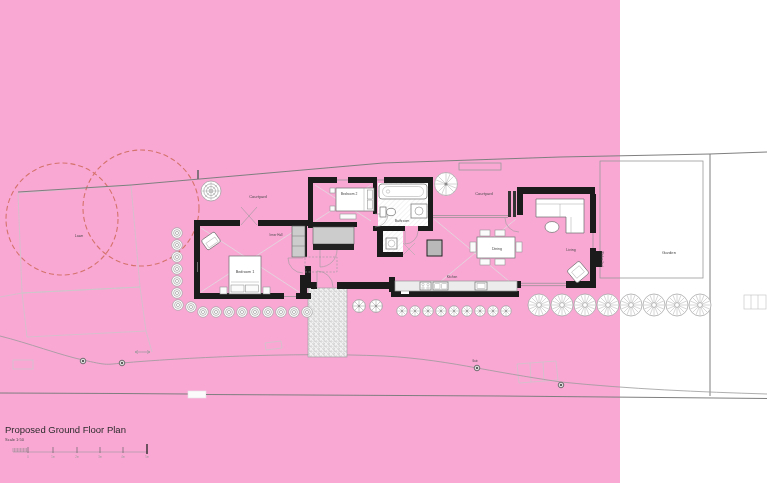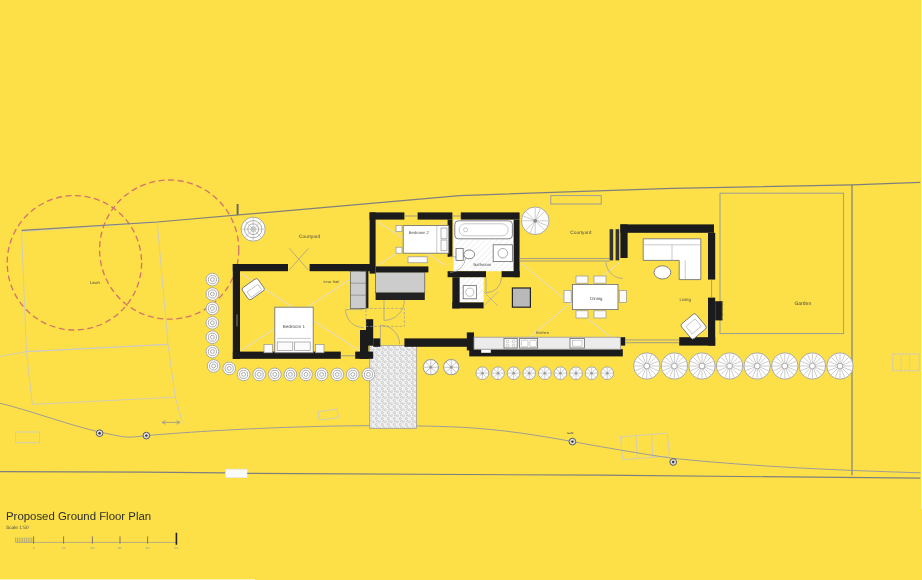--- a/index.html
+++ b/index.html
@@ -1,16 +1,16 @@
 <!DOCTYPE html>
 <html><head>
 <meta charset="utf-8">
 <style>
   html,body{margin:0;padding:0;background:#fff;width:768px;height:483px;overflow:hidden;}
-  .canvas{position:relative;width:768px;height:483px;background:#fde047;}
+  .canvas{position:relative;width:620px;height:483px;background:#f9a8d4;}
   svg{position:absolute;left:0;top:0;display:block;}
   .wall{fill:#1b1b1b;stroke:none;}
   .wall2{fill:#333;stroke:none;}
   .ln-b{stroke:#7f7f7f;stroke-width:1;fill:none;}
   .ln-m{stroke:#9a9a9a;stroke-width:.8;fill:none;}
   .ln-f{stroke:#c9c9c9;stroke-width:.7;fill:none;}
   .ln-x{stroke:#dedede;stroke-width:.8;fill:none;}
   .glass{stroke:#8f8f8f;stroke-width:.7;fill:none;}
   .arc{stroke:#9a9a9a;stroke-width:.6;fill:none;}
   .fnt{stroke:#6e6e6e;stroke-width:.7;fill:#ffffff;}

